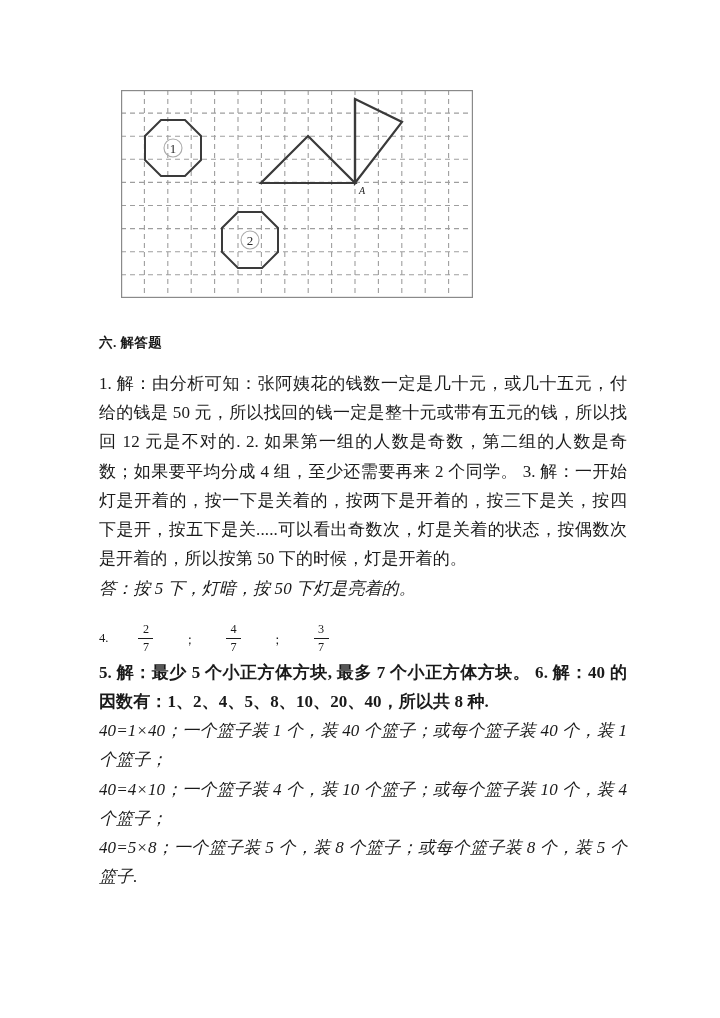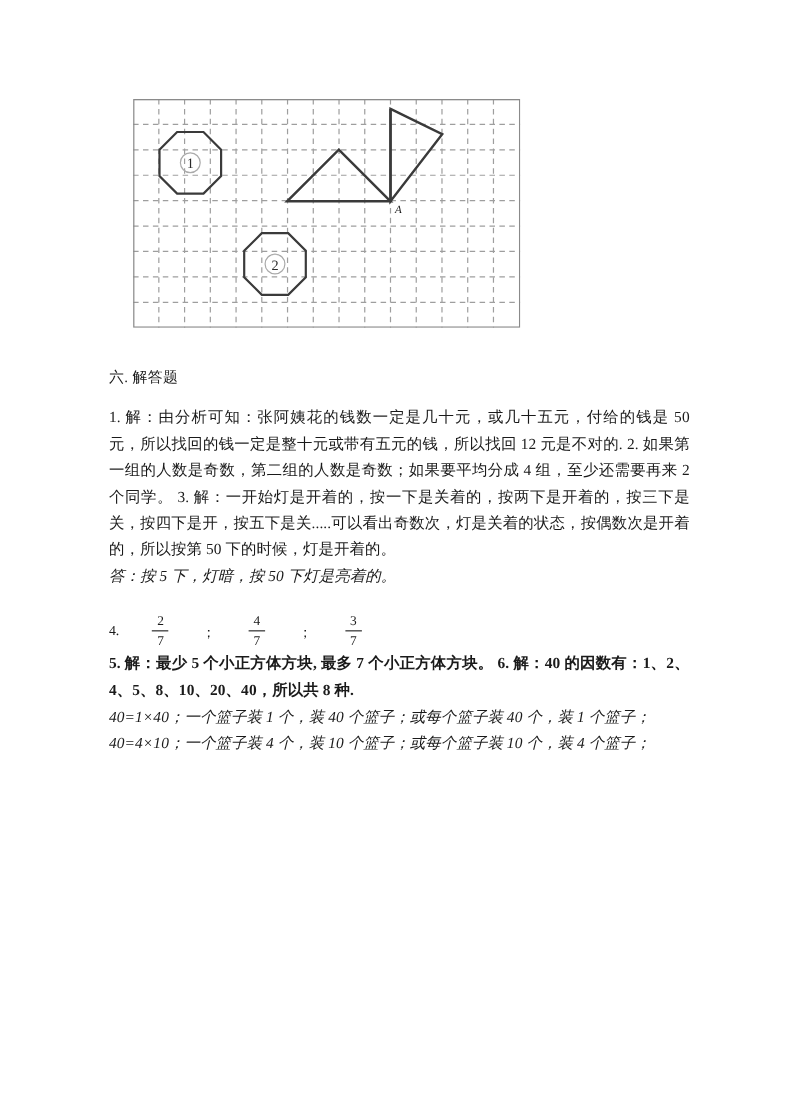--- a/index.html
+++ b/index.html
@@ -36,28 +36,28 @@
   
   .body-text {
     position: absolute;
     left: 99px;
     top: 334px;
     width: 528px;
   }
 
   h2.section-heading {
     font-size: 13.5px;
-    font-weight: normal;
+    font-weight: bold;
     margin: 0 0 16px 0;
     letter-spacing: 0.4px;
     line-height: 1.4;
   }
 
   p.para {
-    font-size: 14px;
+    font-size: 17px;
     line-height: 1.72;
     margin: 0;
     text-align: justify;
     text-justify: inter-ideograph;
     letter-spacing: 0.1px;
   }
 
   .block-gap  { margin-top: 15px; font-weight: bold; }
   .block-gap-l{ margin-top: 19px; font-style: italic; }
 
@@ -187,17 +187,18 @@
       </span>
     </div>
 
     <p class="para block-gap">5. 解：最少 5 个小正方体方块, 最多 7 个小正方体方块。 6. 解：40 的因数有：1、2、4、5、8、10、20、40，所以共 8 种.</p>
 
     <p class="para block-gap-l">40=1×40；一个篮子装 1 个，装 40 个篮子；或每个篮子装 40 个，装 1 个篮子；</p>
 
 
     <p class="para block-gap-l">40=4×10；一个篮子装 4 个，装 10 个篮子；或每个篮子装 10 个，装 4 个篮子；</p>
 
+    <p class="para block-gap-l">40=5×8；一个篮子装 5 个，装 8 个篮子；或每个篮子装 8 个，装 5 个篮子.</p>
 
 
 
   </div>
 </div>
 
 </body></html>

